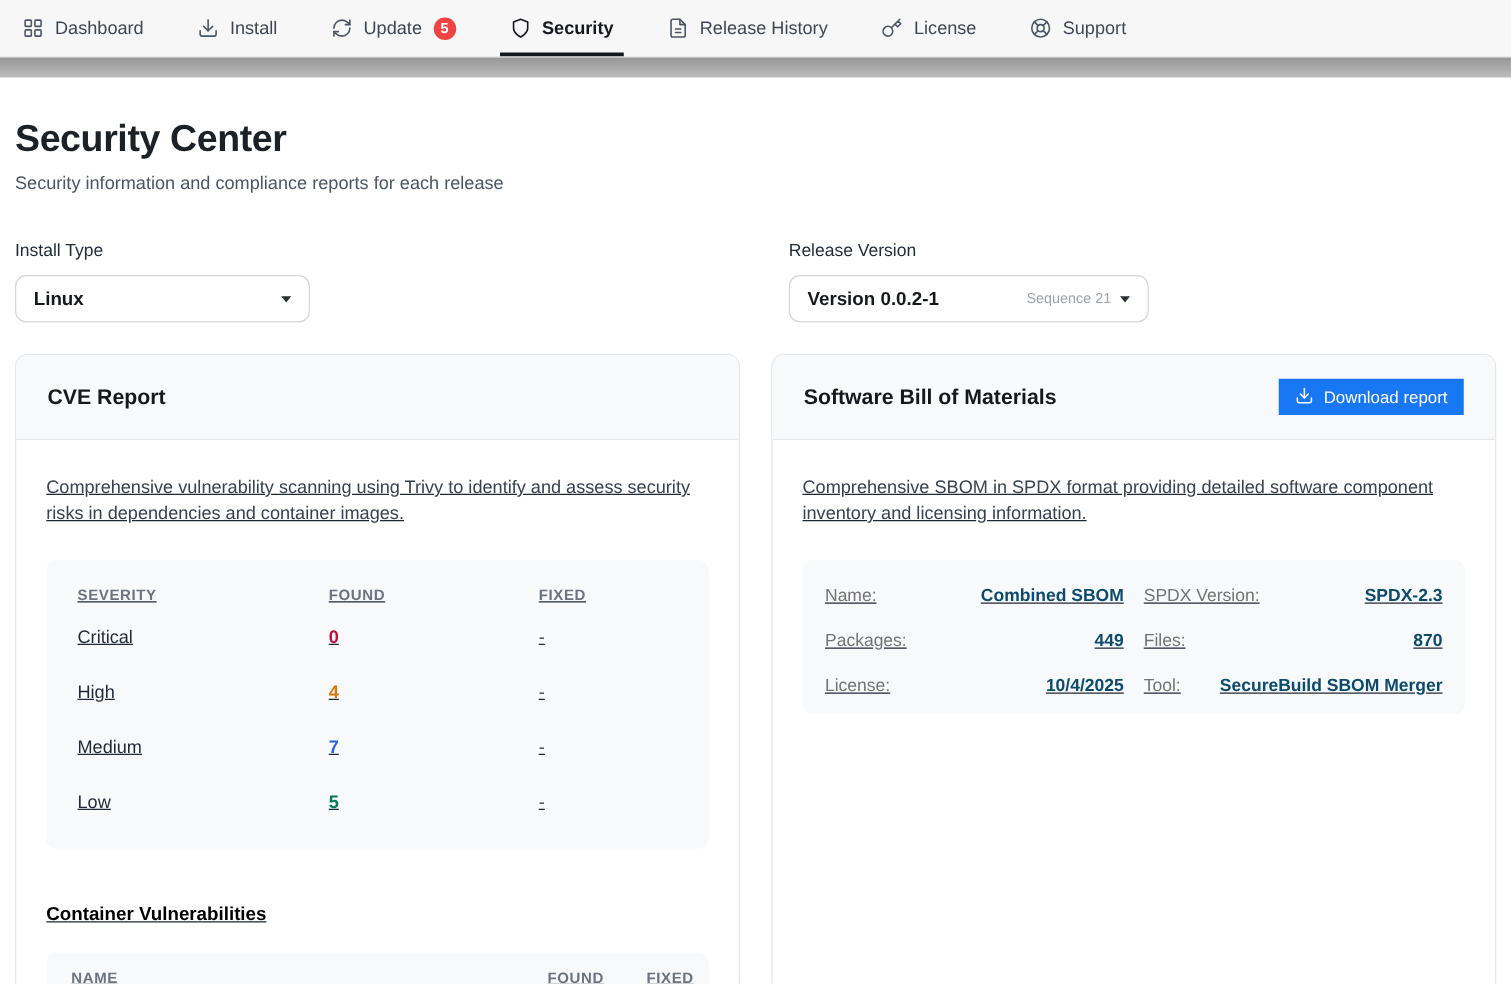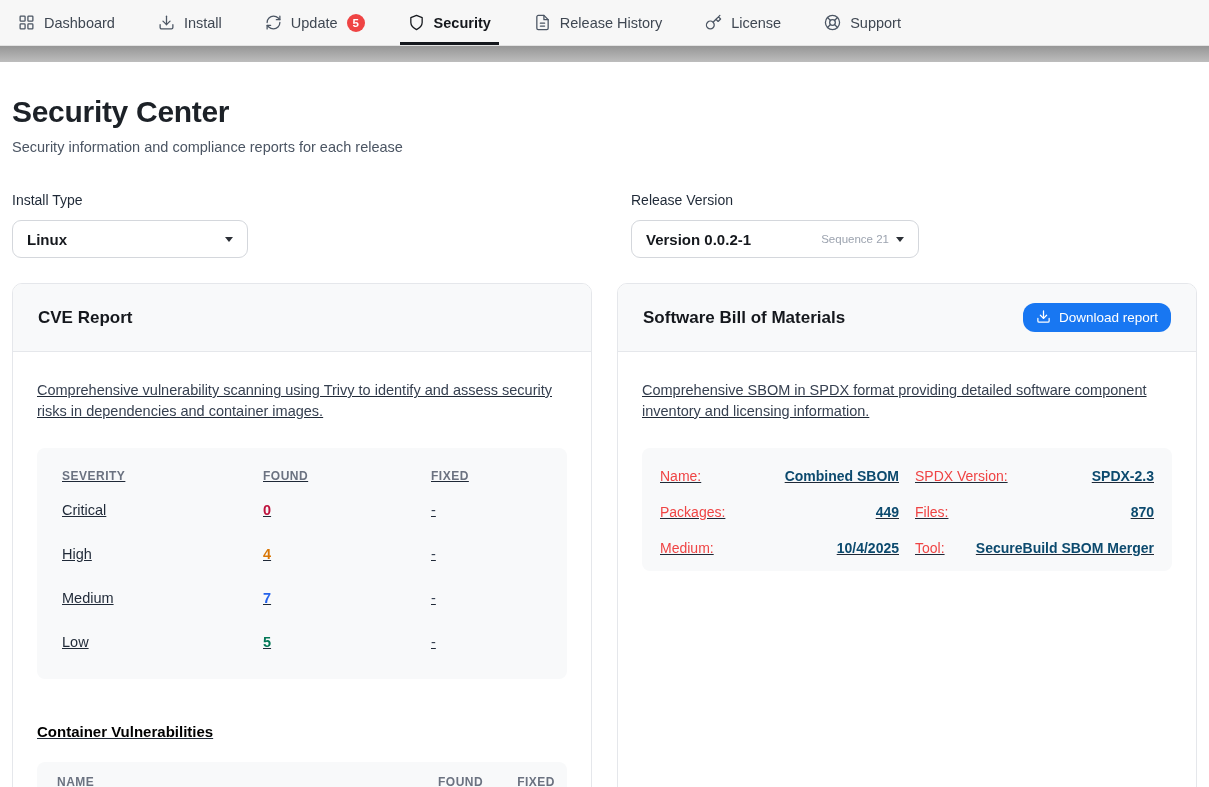--- a/index.html
+++ b/index.html
@@ -60,28 +60,28 @@
 
   .sub-title { margin:44px 0 0; font-size:15px; font-weight:600; color:#000000; }
   .cont-head { margin-top:22px; background:#f8f9fa; border-radius:8px 8px 0 0;
     display:flex; align-items:center; height:40px; padding:0 12px 0 20px; }
   .cont-head span { font-size:12px; font-weight:600; letter-spacing:0.5px; color:#6b7280; }
   .cont-head .ch-name { flex:1; }
   .cont-head .ch-found { margin-right:34px; }
 
   
   .dl-btn { display:flex; align-items:center; gap:8px; height:29px; padding:0 13px;
-    border:none; border-radius:12px; color:#fff; font-size:13.5px; font-weight:500;
+    border:none; border-radius:0; color:#fff; font-size:13.5px; font-weight:500;
     font-family:"Liberation Sans",sans-serif; cursor:pointer; }
   .dl-btn svg { width:15px; height:15px; stroke:#fff; stroke-width:2; fill:none;
     stroke-linecap:round; stroke-linejoin:round; }
   .sbom-box { margin-top:26px; background:#f8f9fa; border-radius:8px;
     padding:10px 18px 5px; display:grid; grid-template-columns:1fr 1fr; column-gap:16px; }
   .sbom-cell { display:flex; align-items:center; justify-content:space-between; height:36px; }
-  .sbom-label { font-size:14px; color:#ef4444; }
+  .sbom-label { font-size:14px; color:#737373; }
   .sbom-value { font-size:14px; font-weight:700; color:#0c4a6e; white-space:nowrap; }
 </style>
 </head>
 <body>
 
 <div class="nav">
   <div class="nav-item">
     <span>
         <svg viewBox="0 0 24 24">
       <rect x="3" y="3" width="7" height="7" rx="1"></rect>
@@ -253,21 +253,21 @@
         </div>
         <div class="sbom-cell">
           <span class="sbom-label">Packages:</span>
           <span class="sbom-value">449</span>
         </div>
         <div class="sbom-cell">
           <span class="sbom-label">Files:</span>
           <span class="sbom-value">870</span>
         </div>
         <div class="sbom-cell">
-          <span class="sbom-label">Medium:</span>
+          <span class="sbom-label">License:</span>
           <span class="sbom-value">10/4/2025</span>
         </div>
         <div class="sbom-cell">
           <span class="sbom-label">Tool:</span>
           <span class="sbom-value">SecureBuild SBOM Merger</span>
         </div>
       </div>
     </div>
   </div>
 

